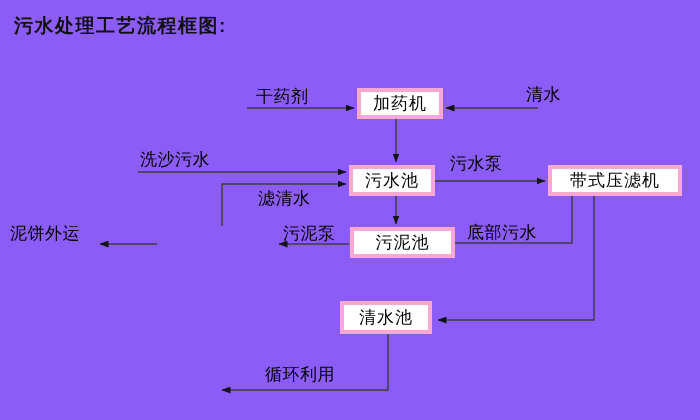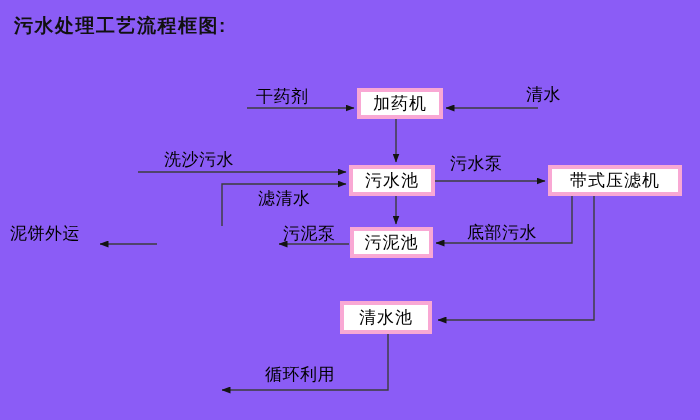--- a/index.html
+++ b/index.html
@@ -24,27 +24,27 @@
   }
   .flow-label{
     position:absolute;font-size:17px;letter-spacing:0.5px;
     white-space:nowrap;z-index:2;background:transparent;
   }
   #connectors{position:absolute;left:0;top:0;z-index:1;}
   
   #n-dosing   {left:357px;top:88px; width:86px; height:31px;}
   #n-sewage   {left:349px;top:165px;width:86px; height:31px;}
   #n-tower    {left:548px;top:165px;width:134px;height:31px;}
-  #n-sludge   {left:350px;top:227px;width:83px; height:31px;}
+  #n-sludge   {left:350px;top:227px;width:105px; height:31px;}
   #n-belt     {left:157px;top:226px;width:118px;height:33px;}
   #n-clear    {left:340px;top:301px;width:92px; height:33px;}
   
   #l-dry     {left:256px;top:85px;}
   #l-water   {left:502px;top:83px;margin-left:24px;}
-  #l-sand    {left:164px;top:148px;}
+  #l-sand    {left:140px;top:148px;}
   #l-sewpump {left:450px;top:152px;}
   #l-filter  {left:258px;top:187px;}
   #l-sludpump{left:283px;top:222px;}
   #l-bottom  {left:467px;top:221px;}
   #l-mudcake {left:10px; top:222px;}
   #l-recycle {left:265px;top:363px;}
 </style>
 </head>
 <body>
 

